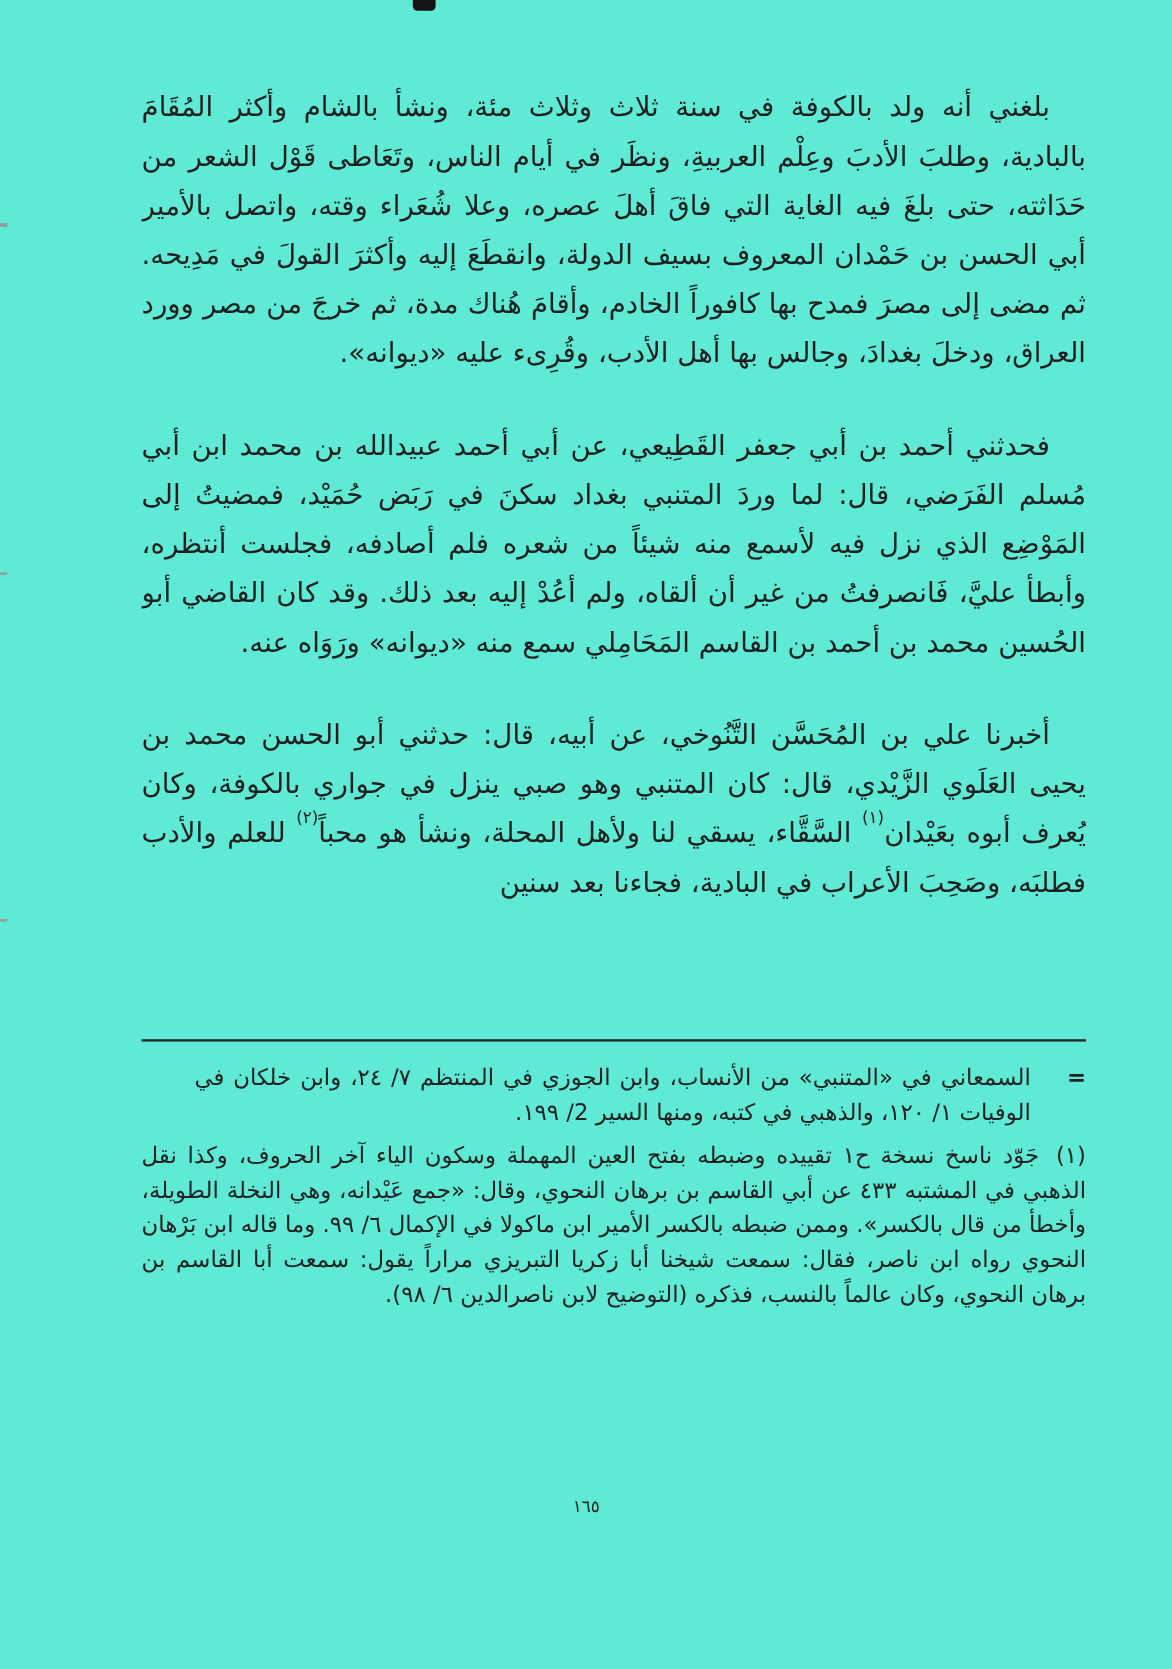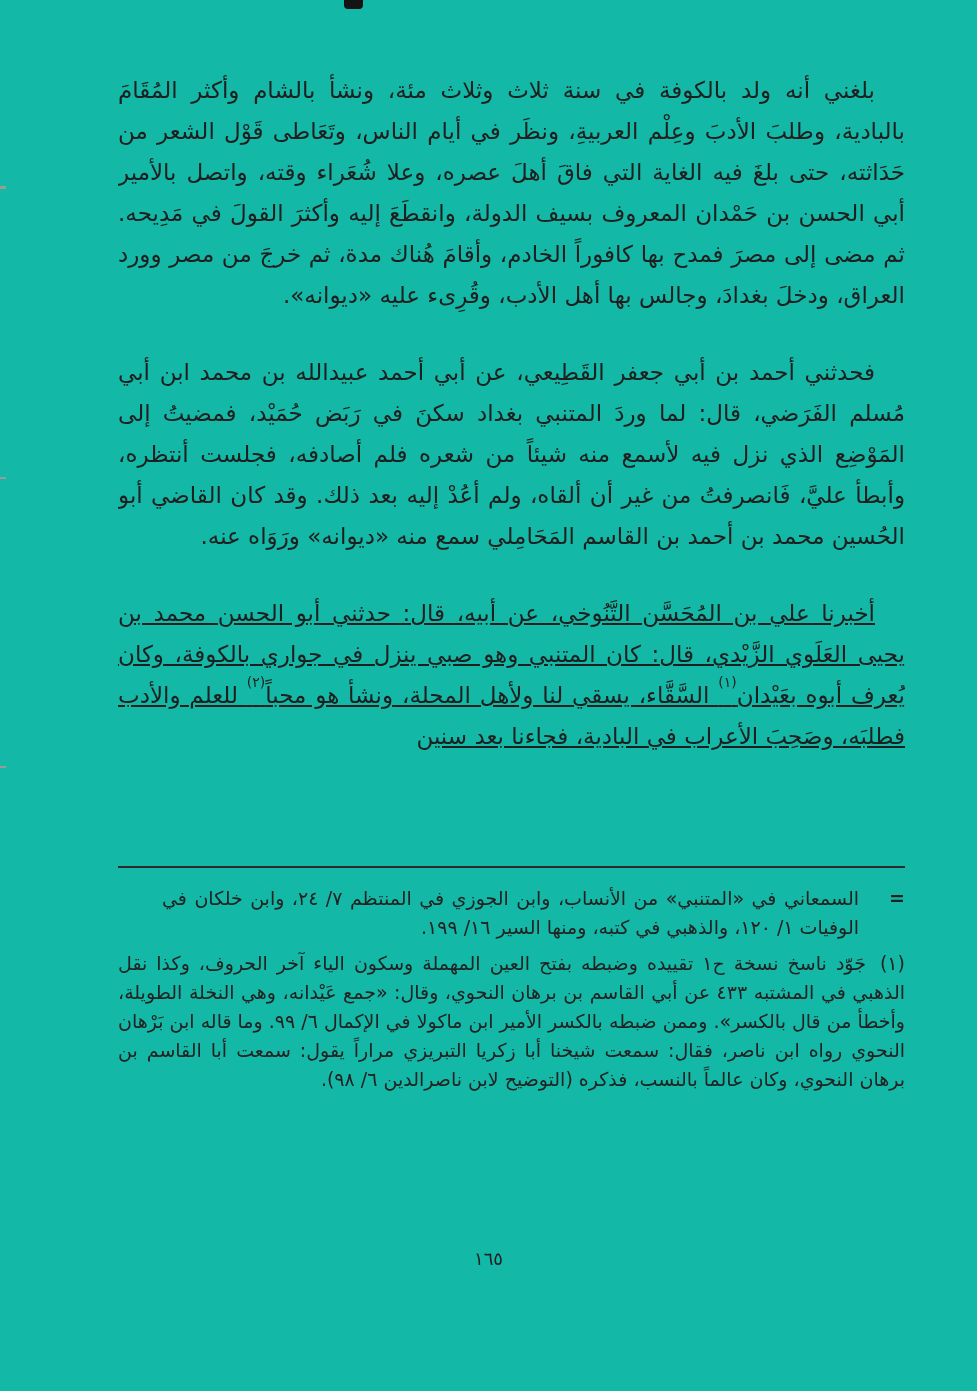--- a/index.html
+++ b/index.html
@@ -5,21 +5,21 @@
   html, body {
     margin: 0;
     padding: 0;
     background: #e9e9e7;
   }
   .scan-page {
     position: relative;
     width: 977px;
     height: 1391px;
     margin: 0 auto;
-    background: #14b8a6;
+    background: #5eead4;
     overflow: hidden;
     direction: rtl;
     font-family: "DejaVu Sans", sans-serif;
     color: #1f1f1f;
   }
   
   .body-text {
     position: absolute;
     top: 70px;
     right: 72px;
@@ -27,21 +27,21 @@
     max-height: 792px;
     overflow: hidden;
     font-size: 23px;
     line-height: 41px;
     text-align: justify;
   }
   .para {
     margin: 0 0 36px 0;
     text-indent: 30px;
   }
-  .para:last-child { margin-bottom: 17px; text-decoration: underline; }
+  .para:last-child { margin-bottom: 17px; }
   .fn-ref {
     font-size: 14px;
     line-height: 0;
     position: relative;
     top: -7px;
   }
   
   .fn-sep {
     position: absolute;
     top: 866px;
@@ -75,21 +75,21 @@
     padding-left: 44px;
   }
   .fn-marker-inline { margin-inline-end: 14px; }
   
   .page-number {
     position: absolute;
     top: 1248px;
     left: 0;
     right: 0;
     text-align: center;
-    font-size: 18px;
+    font-size: 14px;
     letter-spacing: 2px;
     color: #1f1f1f;
   }
   
   .artifact { position: absolute; background: #141414; }
   .artifact-top {
     left: 344px; top: 0;
     width: 19px; height: 9px;
     border-radius: 0 0 4px 4px;
   }
@@ -118,21 +118,21 @@
     <p class="para">فحدثني أحمد بن أبي جعفر القَطِيعي، عن أبي أحمد عبيدالله بن محمد ابن أبي مُسلم الفَرَضي، قال: لما وردَ المتنبي بغداد سكنَ في رَبَض حُمَيْد، فمضيتُ إلى المَوْضِع الذي نزل فيه لأسمع منه شيئاً من شعره فلم أصادفه، فجلست أنتظره، وأبطأ عليَّ، فَانصرفتُ من غير أن ألقاه، ولم أعُدْ إليه بعد ذلك. وقد كان القاضي أبو الحُسين محمد بن أحمد بن القاسم المَحَامِلي سمع منه «ديوانه» ورَوَاه عنه.</p>
     <p class="para"><span>أخبرنا علي بن المُحَسَّن التَّنُوخي، عن أبيه، قال: حدثني أبو الحسن محمد بن يحيى العَلَوي الزَّيْدي، قال: كان المتنبي وهو صبي ينزل في جواري بالكوفة، وكان يُعرف أبوه بعَيْدان</span><sup class="fn-ref">(١)</sup><span> السَّقَّاء، يسقي لنا ولأهل المحلة، ونشأ هو محباً</span><sup class="fn-ref">(٢)</sup><span> للعلم والأدب فطلبَه، وصَحِبَ الأعراب في البادية، فجاءنا بعد سنين</span></p>
   </main>
 
   <div class="fn-sep"></div>
 
   <section class="footnotes">
 
     <div class="footnote cont">
       <span class="fn-marker">=</span>
-      <div class="fn-body">السمعاني في «المتنبي» من الأنساب، وابن الجوزي في المنتظم ٧/ ٢٤، وابن خلكان في الوفيات ١/ ١٢٠، والذهبي في كتبه، ومنها السير ١٦/ ١٩٩.</div>
+      <div class="fn-body">السمعاني في «المتنبي» من الأنساب، وابن الجوزي في المنتظم ٧/ ٢٤، وابن خلكان في الوفيات ١/ ١٢٠، والذهبي في كتبه، ومنها السير 2/ ١٩٩.</div>
     </div>
 
     <p class="footnote"><span class="fn-marker-inline">(١)</span><span>جَوّد ناسخ نسخة ح١ تقييده وضبطه بفتح العين المهملة وسكون الياء آخر الحروف، وكذا نقل الذهبي في المشتبه ٤٣٣ عن أبي القاسم بن برهان النحوي، وقال: «جمع عَيْدانه، وهي النخلة الطويلة، وأخطأ من قال بالكسر». وممن ضبطه بالكسر الأمير ابن ماكولا في الإكمال ٦/ ٩٩. وما قاله ابن بَرْهان النحوي رواه ابن ناصر، فقال: سمعت شيخنا أبا زكريا التبريزي مراراً يقول: سمعت أبا القاسم بن برهان النحوي، وكان عالماً بالنسب، فذكره (التوضيح لابن ناصرالدين ٦/ ٩٨).</span></p>
 
 
   </section>
 
   <div class="page-number">١٦٥</div>
 
 </div>

